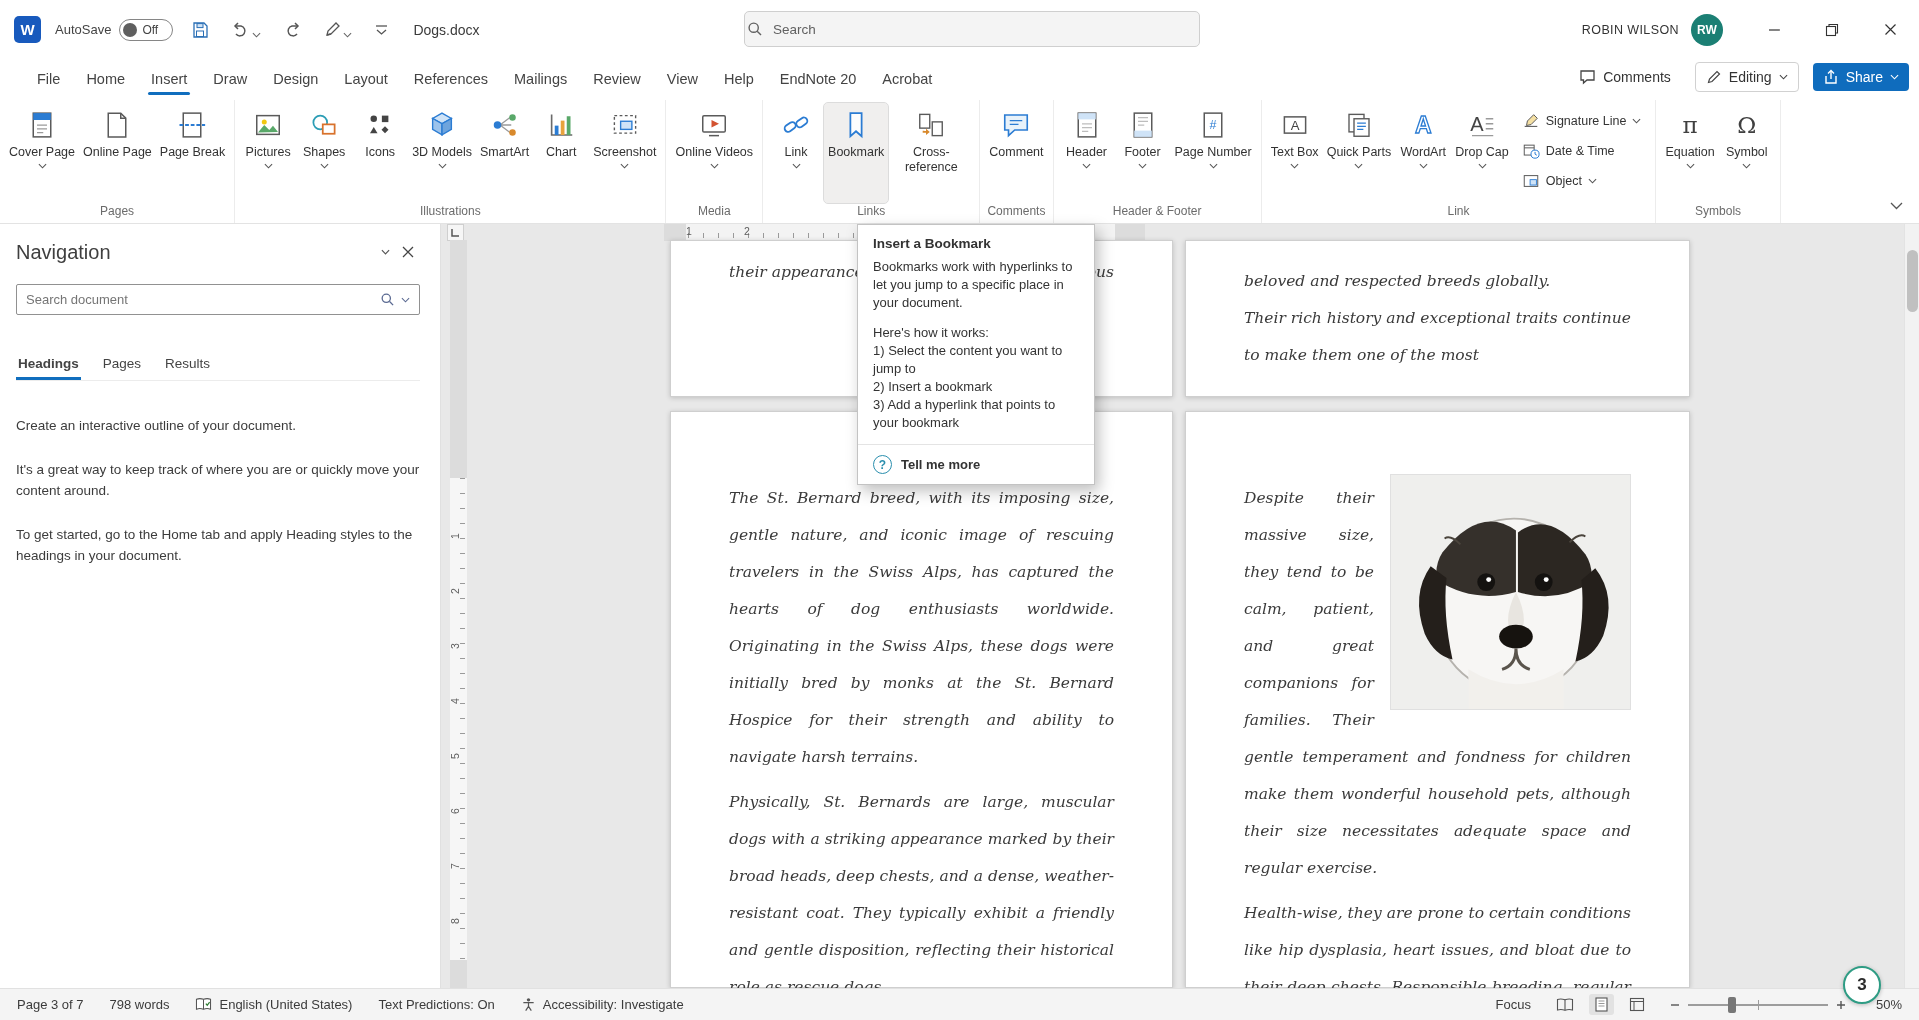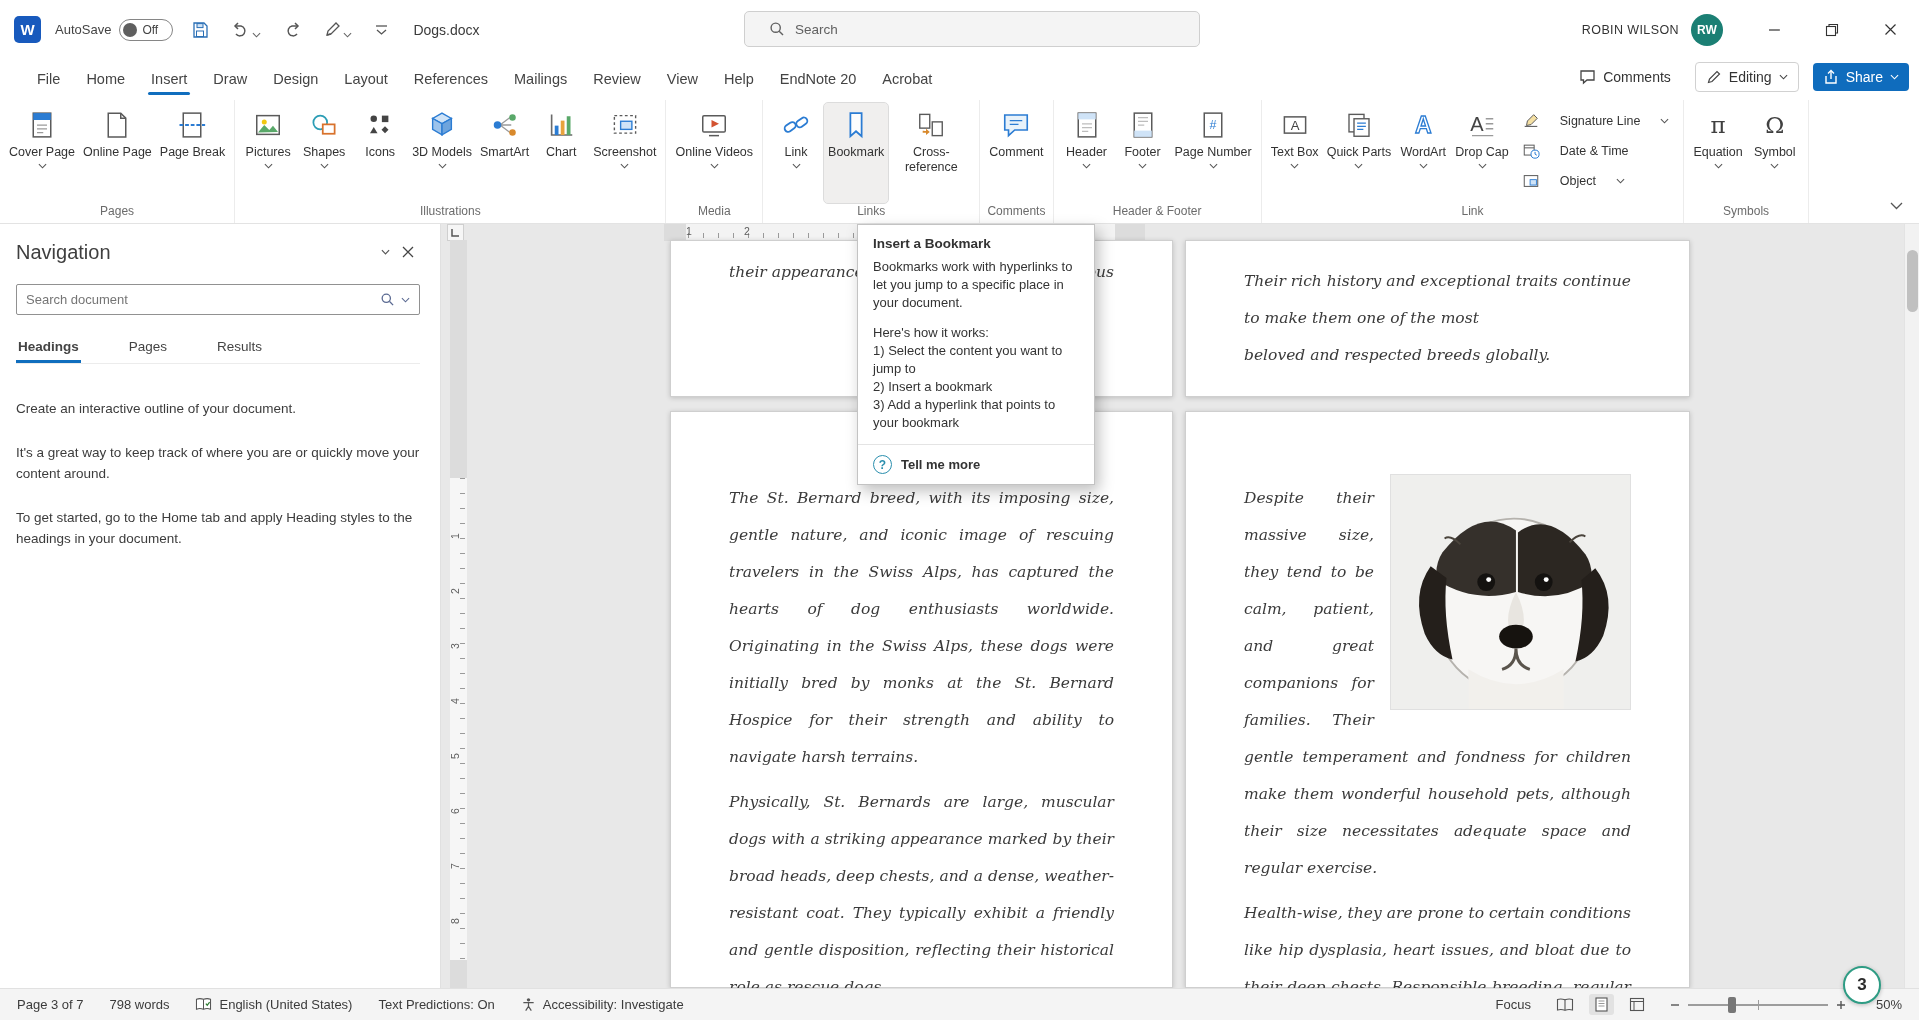--- a/index.html
+++ b/index.html
@@ -9,21 +9,21 @@
   
   .titlebar{position:absolute;left:0;top:0;width:100%;height:59px;background:#fff;display:flex;align-items:center;padding:0 0 0 14px}
   .wlogo{width:27px;height:27px;border-radius:5px;background:#185abd;color:#fff;font-weight:bold;font-size:15px;display:flex;align-items:center;justify-content:center;margin-right:14px}
   .autosave{font-size:13px;color:#444;margin-right:8px}
   .toggle{width:54px;height:22px;border:1px solid #868686;border-radius:11px;display:flex;align-items:center;padding:0 6px 0 3px;gap:5px;margin-right:14px;background:#fff}
   .knob{width:14px;height:14px;border-radius:50%;background:#5f5f5f}
   .toggle .state{font-size:12px;color:#444}
   .qat{display:flex;align-items:center;gap:14px;margin-right:20px}
   .qbtn{display:flex;align-items:flex-end;gap:2px;padding:4px;border-radius:3px}
   .doctitle{font-size:14px;color:#3b3b3b;margin-right:20px;white-space:nowrap}
-  .searchbox{position:absolute;left:744px;top:11px;width:456px;height:36px;background:#f4f4f4;border:1px solid #cfcfcf;border-radius:5px;display:flex;align-items:center;gap:10px;padding:0 24px;font-size:13.5px;color:#616161}
+  .searchbox{position:absolute;left:744px;top:11px;width:456px;height:36px;background:#f4f4f4;border:1px solid #cfcfcf;border-radius:5px;display:flex;align-items:center;gap:10px;padding:0 2px;font-size:13.5px;color:#616161}
   .tright{position:absolute;right:0;top:0;height:59px;display:flex;align-items:center}
   .uname{font-size:12.5px;letter-spacing:.4px;color:#333;margin-right:12px}
   .avatar{width:32px;height:32px;border-radius:50%;background:#1b7f74;color:#fff;font-size:12px;font-weight:bold;display:flex;align-items:center;justify-content:center;margin-right:22px}
   .winbtn{width:58px;height:59px;display:flex;align-items:center;justify-content:center}
   
   .tabrow{position:absolute;left:0;top:59px;width:100%;height:41px;background:#fff;display:flex;align-items:center;padding-left:24px}
   .rtab{font-size:14.5px;color:#444;padding:9px 13px 11px;position:relative;white-space:nowrap}
   .rtab.active{color:#444;font-weight:400}
   .rtab.active::after{content:"";position:absolute;left:10px;right:10px;bottom:3px;height:3px;border-radius:2px;background:#106ebe}
   .tabactions{position:absolute;right:10px;top:62px;display:flex;align-items:center;gap:14px}
@@ -36,30 +36,30 @@
   .grpbtns{display:flex;flex:1;align-items:stretch}
   .grplabel{font-size:12px;color:#6b6b6b;text-align:center;padding:1px 2px 5px;white-space:nowrap}
   .rbtn{min-width:56px;max-width:86px;display:flex;flex-direction:column;align-items:center;padding:7px 4px 2px;border-radius:4px;font-size:12.5px;color:#333;text-align:center;line-height:1.18}
   .rbtn .rlab{margin-top:5px}
   .rbtn .chev{margin-top:3px}
   .rbtn.hovered{background:#f0efee;outline:1px solid #dcdcdc}
   .ric{width:30px;height:30px}
   .gic{font-size:23px;line-height:30px;height:30px;color:#404040;font-family:"DejaVu Serif",serif}
   .gic.outlined{color:#fff;-webkit-text-stroke:1.3px #2b7cd3;font-weight:bold;font-family:"Liberation Sans",sans-serif}
   .smallcol{display:flex;flex-direction:column;justify-content:flex-start;gap:6px;padding:6px 4px 0}
-  .sbtn{display:flex;align-items:center;gap:20px;font-size:12.5px;color:#333;padding:3px 5px;border-radius:3px;white-space:nowrap}
+  .sbtn{display:flex;align-items:center;gap:6px;font-size:12.5px;color:#333;padding:3px 5px;border-radius:3px;white-space:nowrap}
   .collapse{position:absolute;right:12px;top:198px;padding:4px}
   
   .navpane{position:absolute;left:0;top:224px;width:441px;height:764px;background:#fff;border-right:1px solid #e0e0e0;padding:16px 20px 0 16px;z-index:5}
   .navhead{display:flex;align-items:center}
   .navtitle{flex:1;font-size:20px;color:#3f3f3f}
   .nicon{padding:6px;border-radius:3px}
   .navsearch{margin-top:20px;height:31px;border:1px solid #919191;border-radius:2px;display:flex;align-items:center;padding:0 9px;font-size:13px;color:#757575;gap:6px}
   .navsearch .ph{flex:1}
-  .navtabs{display:flex;gap:46px;margin-top:24px;font-size:13.5px;color:#444;border-bottom:1px solid #ececec}
+  .navtabs{display:flex;gap:20px;margin-top:41px;font-size:13.5px;color:#444;border-bottom:1px solid #ececec}
   .ntab{padding:0 2px 9px;position:relative}
   .ntab.active{font-weight:600}
   .ntab.active::after{content:"";position:absolute;left:0;right:0;bottom:0;height:3px;background:#106ebe}
   .navp{font-size:13.5px;line-height:1.6;color:#3c3c3c;margin-top:22px}
   .navp.first{margin-top:34px}
   
   .canvas{position:absolute;left:441px;top:224px;width:1478px;height:764px;background:#e8e8e8;overflow:hidden}
   .tabsel{position:absolute;left:6px;top:0;width:17px;height:17px;background:#f6f6f6;border:1px solid #cfcfcf;display:flex;align-items:center;justify-content:center}
   .hruler{position:absolute;left:223px;top:0;width:480px;height:17px;background:#f3f3f3;border-bottom:1px solid #dadada}
   .hruler .zone{position:absolute;top:0;bottom:0;background:#dcdcdc}
@@ -601,22 +601,22 @@
   </div>
 
   <div class="page" style="left:229px;top:16px;width:503px;height:157px">
     <div class="fragline">
       <span>their appearance, their in</span>
       <span>rious</span>
     </div>
   </div>
   <div class="page" style="left:744px;top:16px;width:505px;height:157px">
     <div class="prevlines">
+      <div>beloved and respected breeds globally.</div>
       <div>Their rich history and exceptional traits continue to make them one of the most</div>
-      <div>beloved and respected breeds globally.</div>
     </div>
   </div>
 
   <div class="page" style="left:229px;top:187px;width:503px;height:577px">
     <div class="p3body doctext">
       <p>The St. Bernard breed, with its imposing size, gentle nature, and iconic image of rescuing travelers in the Swiss Alps, has captured the hearts of dog enthusiasts worldwide. Originating in the Swiss Alps, these dogs were initially bred by monks at the St. Bernard Hospice for their strength and ability to navigate harsh terrains.</p>
       <p>Physically, St. Bernards are large, muscular dogs with a striking appearance marked by their broad heads, deep chests, and a dense, weather-resistant coat. They typically exhibit a friendly and gentle disposition, reflecting their historical role as rescue dogs.</p>
 
     </div>
   </div>

